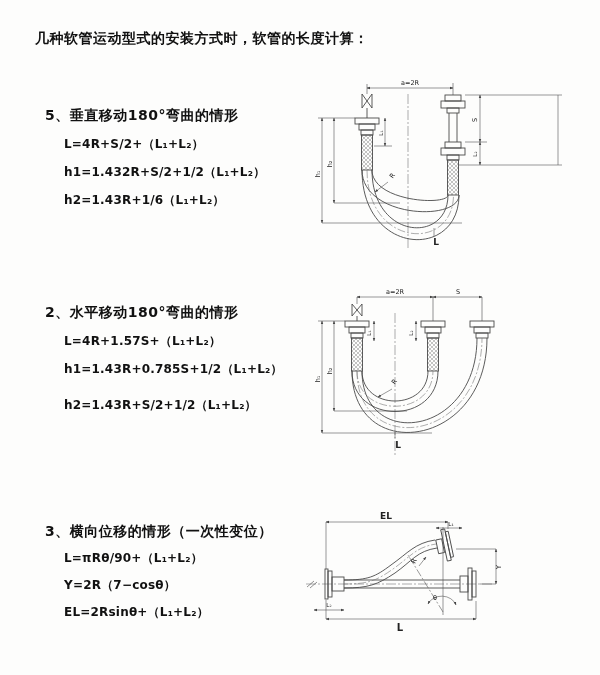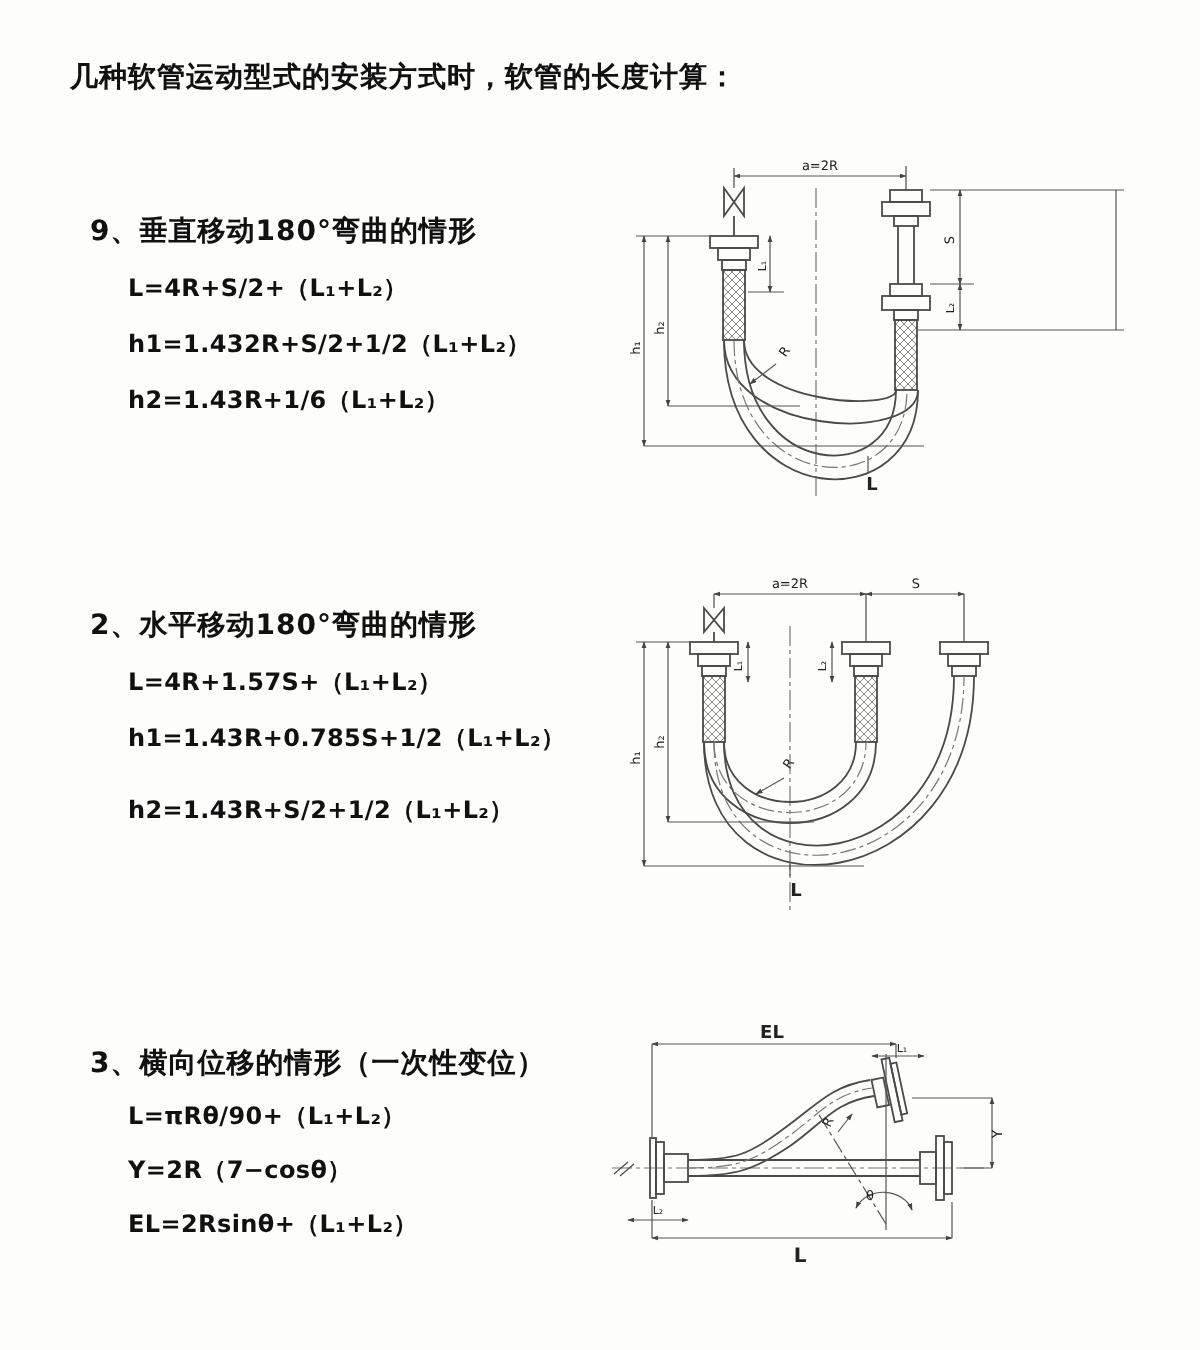--- a/index.html
+++ b/index.html
@@ -21,21 +21,21 @@
     font-size:12px;font-weight:bold;letter-spacing:.2px;white-space:nowrap;
   }
   svg{position:absolute;}
   svg text{font-family:"DejaVu Sans", sans-serif;}
 </style>
 </head>
 <body>
 
 <div class="title">几种软管运动型式的安装方式时，软管的长度计算：</div>
 
-<div class="heading" style="top:107px">9、垂直移动180°弯曲的情形</div>
+<div class="heading" style="top:107px">5、垂直移动180°弯曲的情形</div>
 <div class="formula" style="top:136px">L=4R+S/2+（L₁+L₂）</div>
 <div class="formula" style="top:164px">h1=1.432R+S/2+1/2（L₁+L₂）</div>
 <div class="formula" style="top:192px">h2=1.43R+1/6（L₁+L₂）</div>
 
 <svg style="left:312px;top:70px" width="270" height="185" viewBox="0 0 270 185">
   <defs>
     <marker id="ar1" viewBox="0 0 10 10" refX="9" refY="5" markerWidth="6" markerHeight="6" orient="auto-start-reverse">
       <path d="M0,1.5 L10,5 L0,8.5 z" fill="#444"></path>
     </marker>
     <pattern id="br1" patternUnits="userSpaceOnUse" width="4" height="4">

